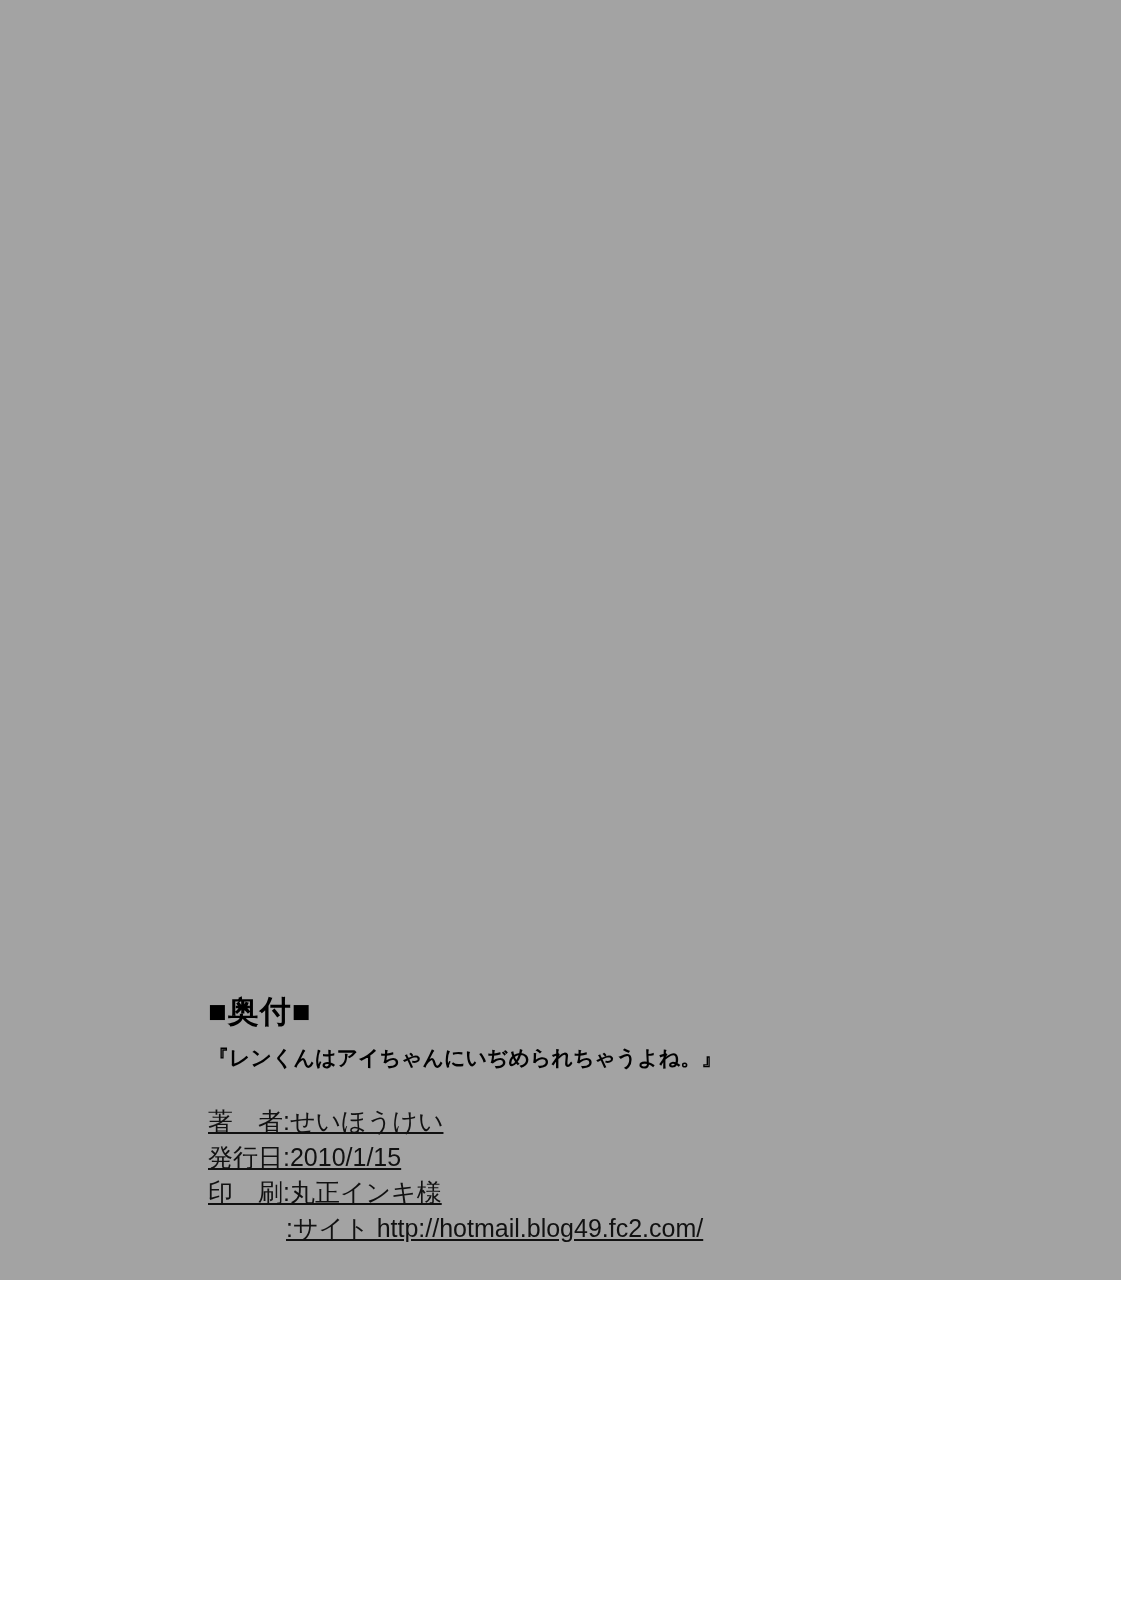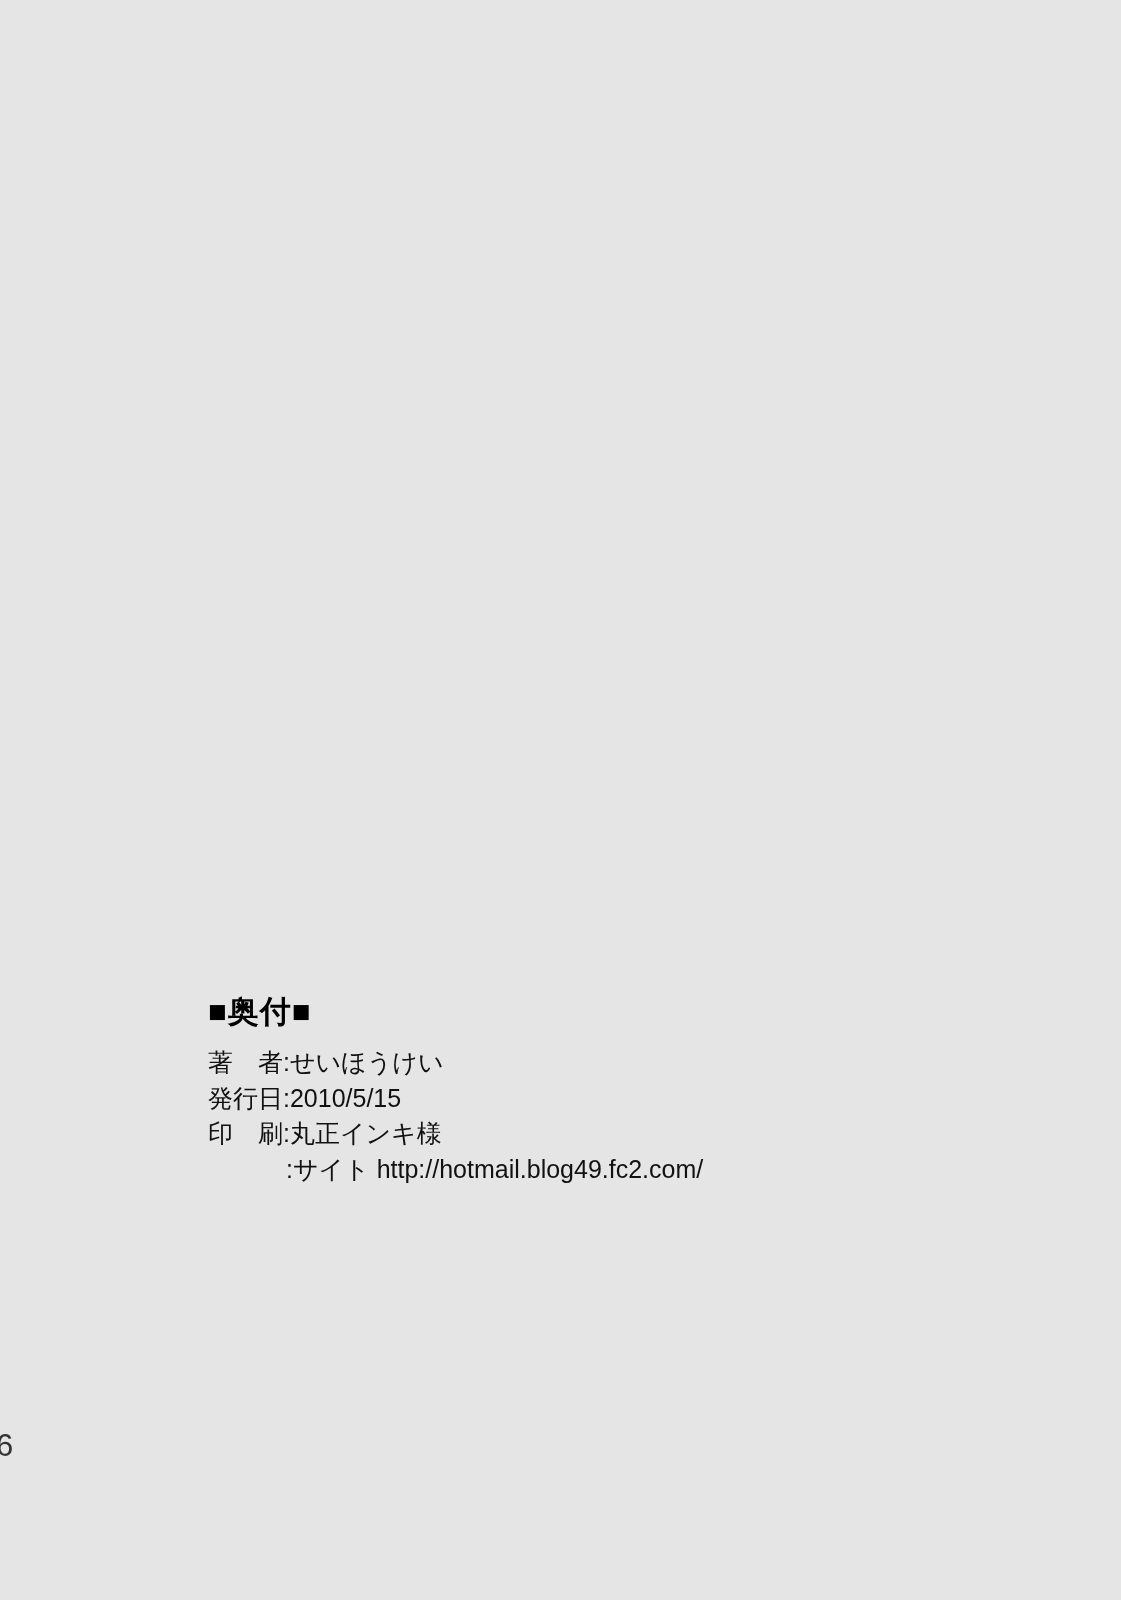--- a/index.html
+++ b/index.html
@@ -3,22 +3,22 @@
 <meta charset="utf-8">
 <style>
   html, body {
     margin: 0;
     padding: 0;
     background: #ffffff;
   }
   .page {
     position: relative;
     width: 1121px;
-    height: 1600px;
-    background: #e5e5e5;
+    height: 1280px;
+    background: #a3a3a3;
     overflow: hidden;
     font-family: "Liberation Sans", sans-serif;
     color: #1a1a1a;
   }
 
   
   .colophon {
     position: absolute;
     left: 208px;
     top: 995px;
@@ -41,20 +41,21 @@
     line-height: 1.2;
     color: #000000;
     margin: 0 0 34px 0;
     white-space: nowrap;
   }
 
   .credits {
     font-size: 25px;
     line-height: 1.42;
     color: #111111;
+    text-decoration: underline;
   }
 
   .credit-line {
     white-space: nowrap;
     margin: 0;
     padding: 0;
   }
 
   .credit-line.indent {
     padding-left: 78px;
@@ -71,24 +72,25 @@
 </style>
 </head>
 <body>
 
 <div class="page">
 
   <div class="colophon">
 
     <div class="colophon-heading">■奥付■</div>
 
+    <div class="colophon-title">『レンくんはアイちゃんにいぢめられちゃうよね。』</div>
 
     <div class="credits">
       <div class="credit-line">著　者:せいほうけい</div>
-      <div class="credit-line">発行日:2010/5/15</div>
+      <div class="credit-line">発行日:2010/1/15</div>
       <div class="credit-line">印　刷:丸正インキ様</div>
       <div class="credit-line indent">:サイト http://hotmail.blog49.fc2.com/</div>
     </div>
 
   </div>
 
   <div class="page-number">6</div>
 
 </div>
 

